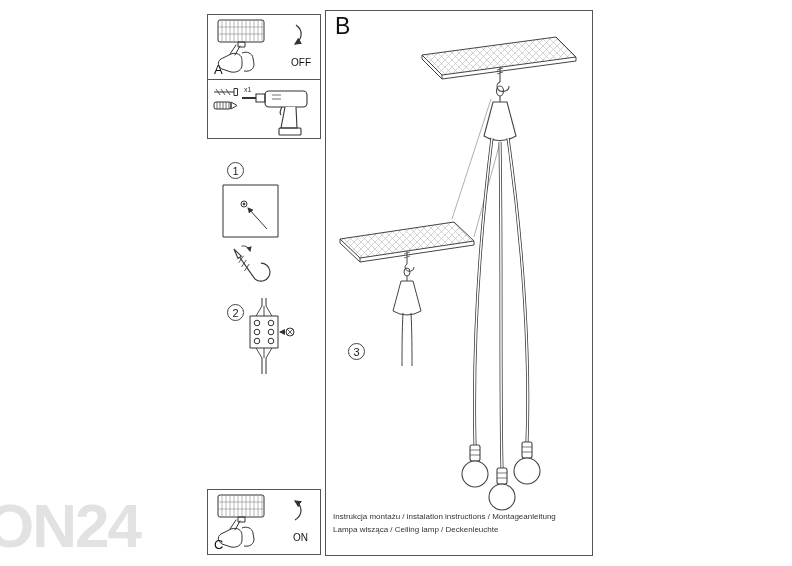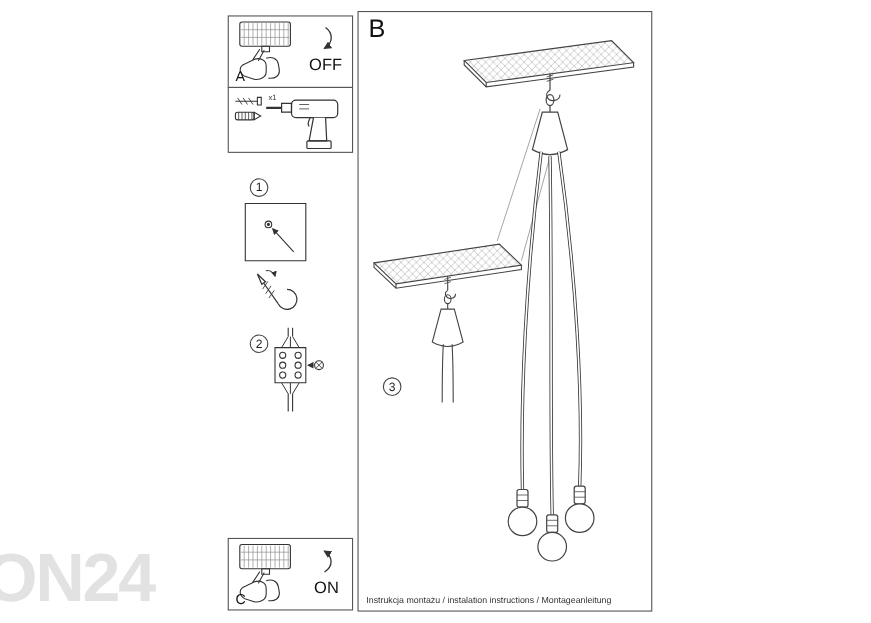--- a/index.html
+++ b/index.html
@@ -1,28 +1,28 @@
 <!DOCTYPE html>
 <html><head>
 <meta charset="utf-8">
 <style>
   *{margin:0;padding:0;box-sizing:border-box}
   html,body{width:792px;height:566px}
   body{background:#fff;font-family:"Liberation Sans",sans-serif;position:relative;overflow:hidden;color:#222}
   .box{position:absolute;border:1px solid #555;background:#fff;z-index:2}
   .corner-label{position:absolute;left:6px;bottom:2px;font-size:13px;color:#111}
-  .power-label{position:absolute;font-size:15px;color:#111}
+  .power-label{position:absolute;font-size:10px;color:#111}
   .circle-num{position:absolute;width:17px;height:17px;border:1px solid #444;border-radius:50%;
               font-size:11px;display:flex;align-items:center;justify-content:center;background:#fff;z-index:3}
   .watermark{position:absolute;left:-14px;top:490px;font-size:62px;font-weight:bold;
              color:#e2e2e2;letter-spacing:-2px;z-index:1}
   .step-illu{position:absolute;z-index:2}
   .panel-b{position:absolute;left:325px;top:10px;width:268px;height:546px;border:1px solid #555;background:#fff;z-index:2}
   .b-label{position:absolute;top:2px;left:9px;font-size:23px;color:#111}
-  .b-footer{position:absolute;left:7px;bottom:2px;font-size:8px;line-height:1.6;color:#333}
+  .b-footer{position:absolute;left:7px;bottom:18px;font-size:8px;line-height:1.6;color:#333}
   svg{display:block}
   svg *{vector-effect:non-scaling-stroke}
 </style>
 </head>
 <body>
 
 <div class="watermark">ON24</div>
 
 <div class="box" style="left:207px;top:14px;width:114px;height:66px;">
   <svg width="112" height="64" viewBox="0 0 112 64">
@@ -228,14 +228,15 @@
       </g>
     </g>
   </svg>
 
   <div class="circle-num" style="left:22px;top:332px;">
     <span>3</span>
   </div>
 
   <div class="b-footer">
     <div>Instrukcja montażu / instalation instructions / Montageanleitung</div>
+    <div>Lampa wisząca / Ceiling lamp / Deckenleuchte</div>
   </div>
 </div>
 
 </body></html>

